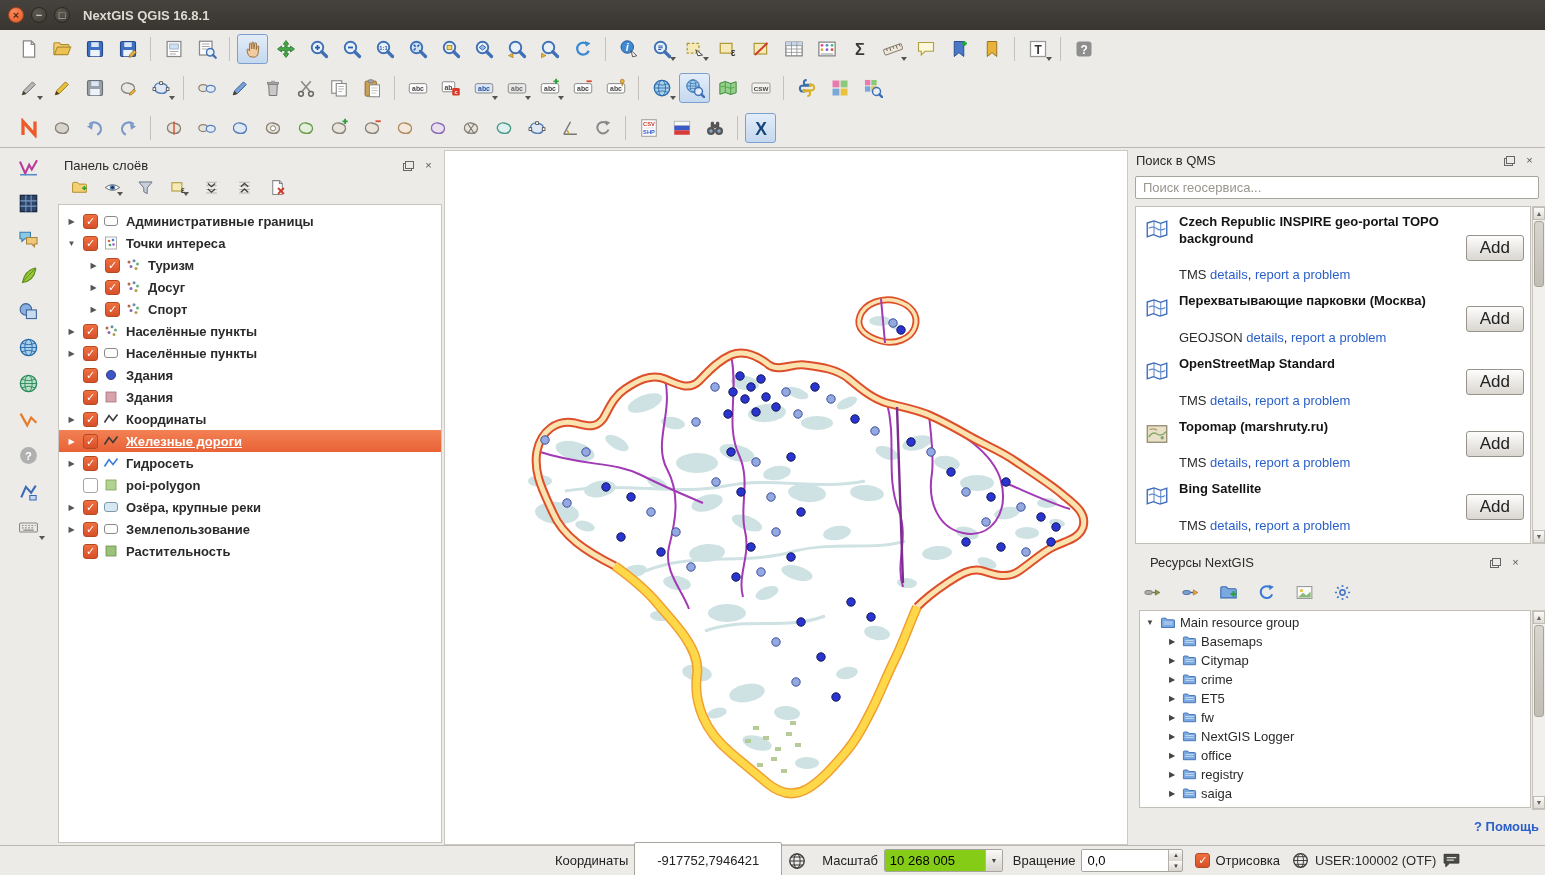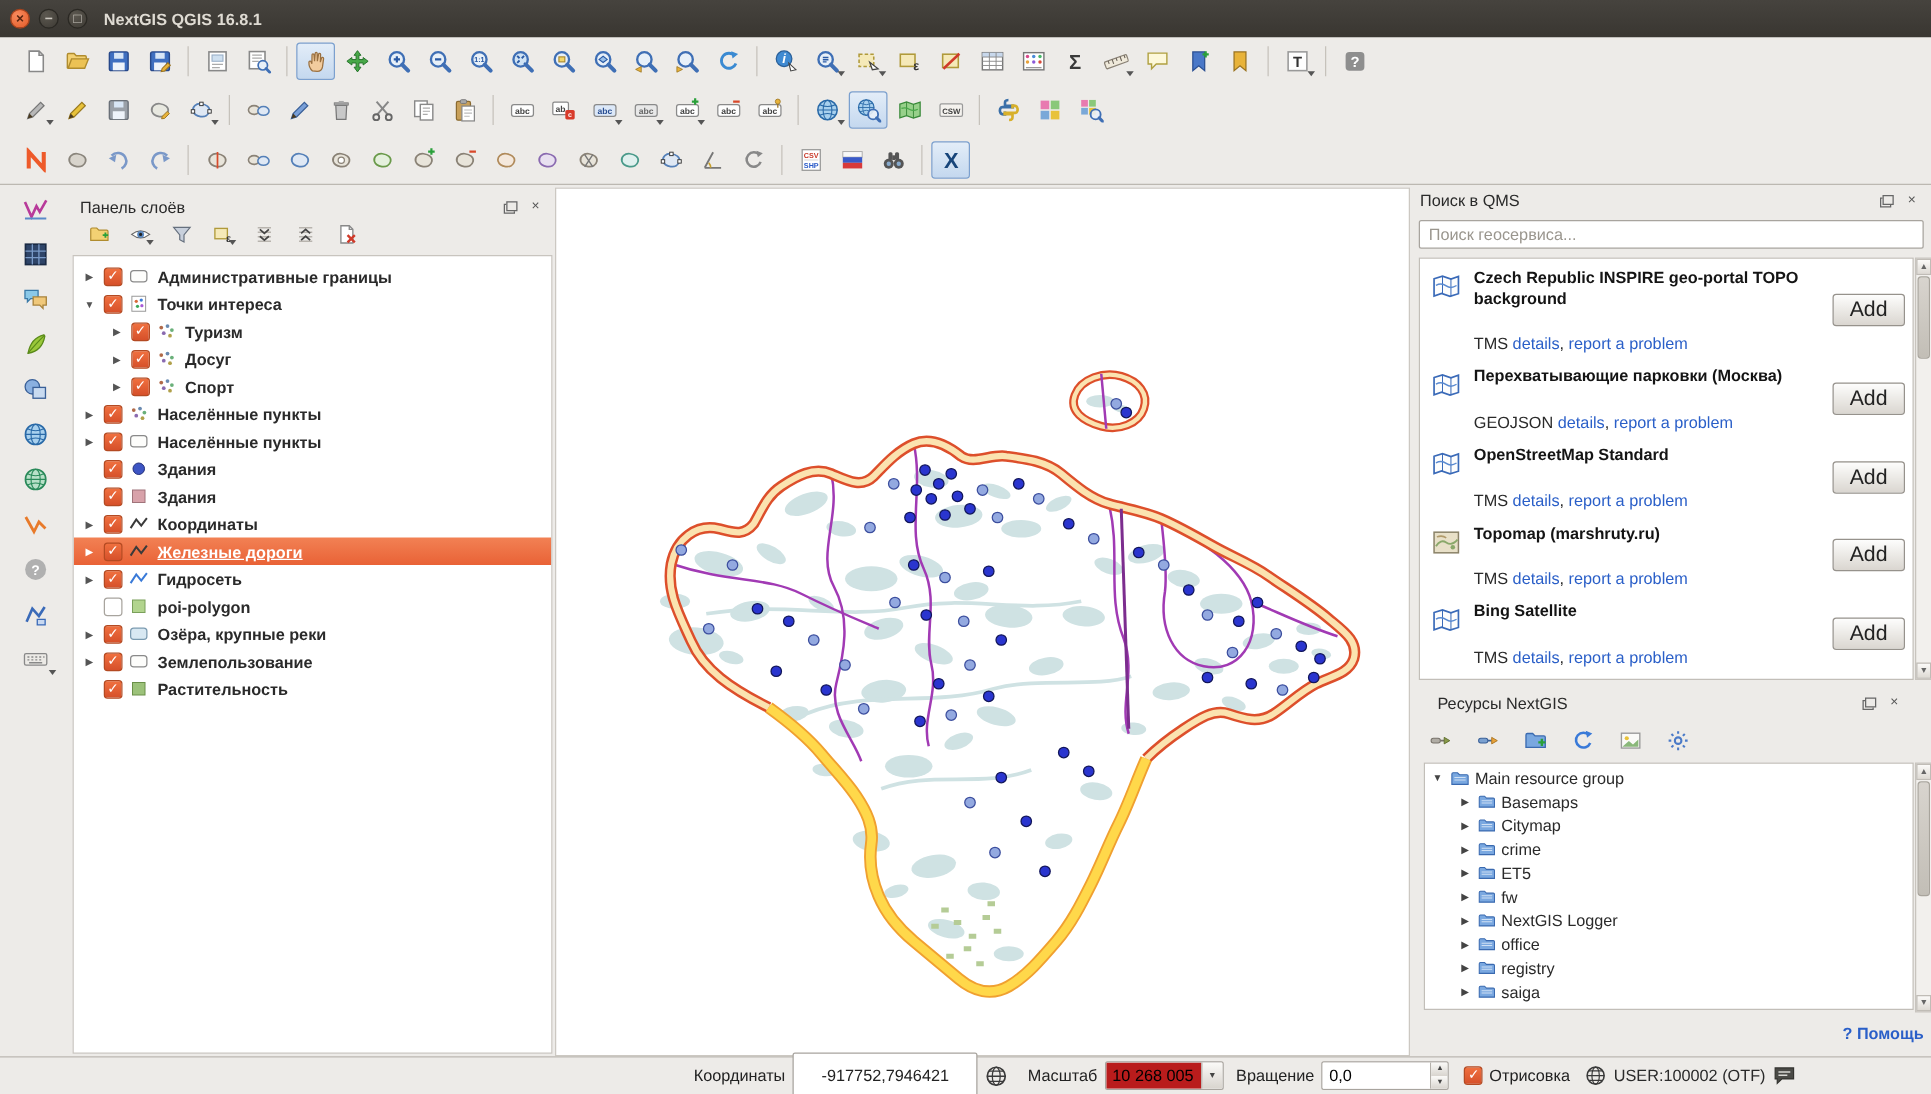--- a/index.html
+++ b/index.html
@@ -95,21 +95,21 @@
 .rrow .exp{width:12px;text-align:center;color:#444;font-size:8px;flex:none}
 .help-link{position:absolute;right:6px;top:671px;color:#2a5fc8;font-weight:bold}
 
 
 .statusbar{position:absolute;left:0;right:0;top:845px;height:30px;background:#edebe8;border-top:1px solid #bcb8b1;
   display:flex;align-items:center;padding-left:545px}
 .statusbar .slabel{margin:0 6px 0 10px;color:#222}
 .sinput{height:37px;border:1px solid #a8a49e;border-radius:2px;background:#fff;text-align:center;
   font:13px "Liberation Sans","DejaVu Sans",sans-serif;color:#222}
 .combo{display:flex;height:23px;border:1px solid #a8a49e;border-radius:2px;background:#fff;overflow:hidden}
-.combo input{border:0;width:76px;padding:0 5px;font:13px "Liberation Sans","DejaVu Sans",sans-serif;background:#b91c1c}
+.combo input{border:0;width:100px;padding:0 5px;font:13px "Liberation Sans","DejaVu Sans",sans-serif;background:#84cc16}
 .combo .cdd{width:17px;background:linear-gradient(#fbfaf8,#d8d4ce);border-left:1px solid #b4b0aa;
   display:flex;align-items:center;justify-content:center;font-size:7px;color:#444}
 .spin{display:flex;height:23px;border:1px solid #a8a49e;border-radius:2px;background:#fff;overflow:hidden}
 .spin input{border:0;width:86px;padding:0 5px;font:13px "Liberation Sans","DejaVu Sans",sans-serif;background:#fff}
 .spin .sbtns{width:14px;display:flex;flex-direction:column;border-left:1px solid #b4b0aa}
 .spin .sbtns div{flex:1;display:flex;align-items:center;justify-content:center;font-size:6px;color:#444;
   background:linear-gradient(#fbfaf8,#d8d4ce)}
 .statusbar .sicon{margin:0 6px;display:flex;align-items:center}
 .msg-icon{margin-left:auto;margin-right:28px}
 </style>

